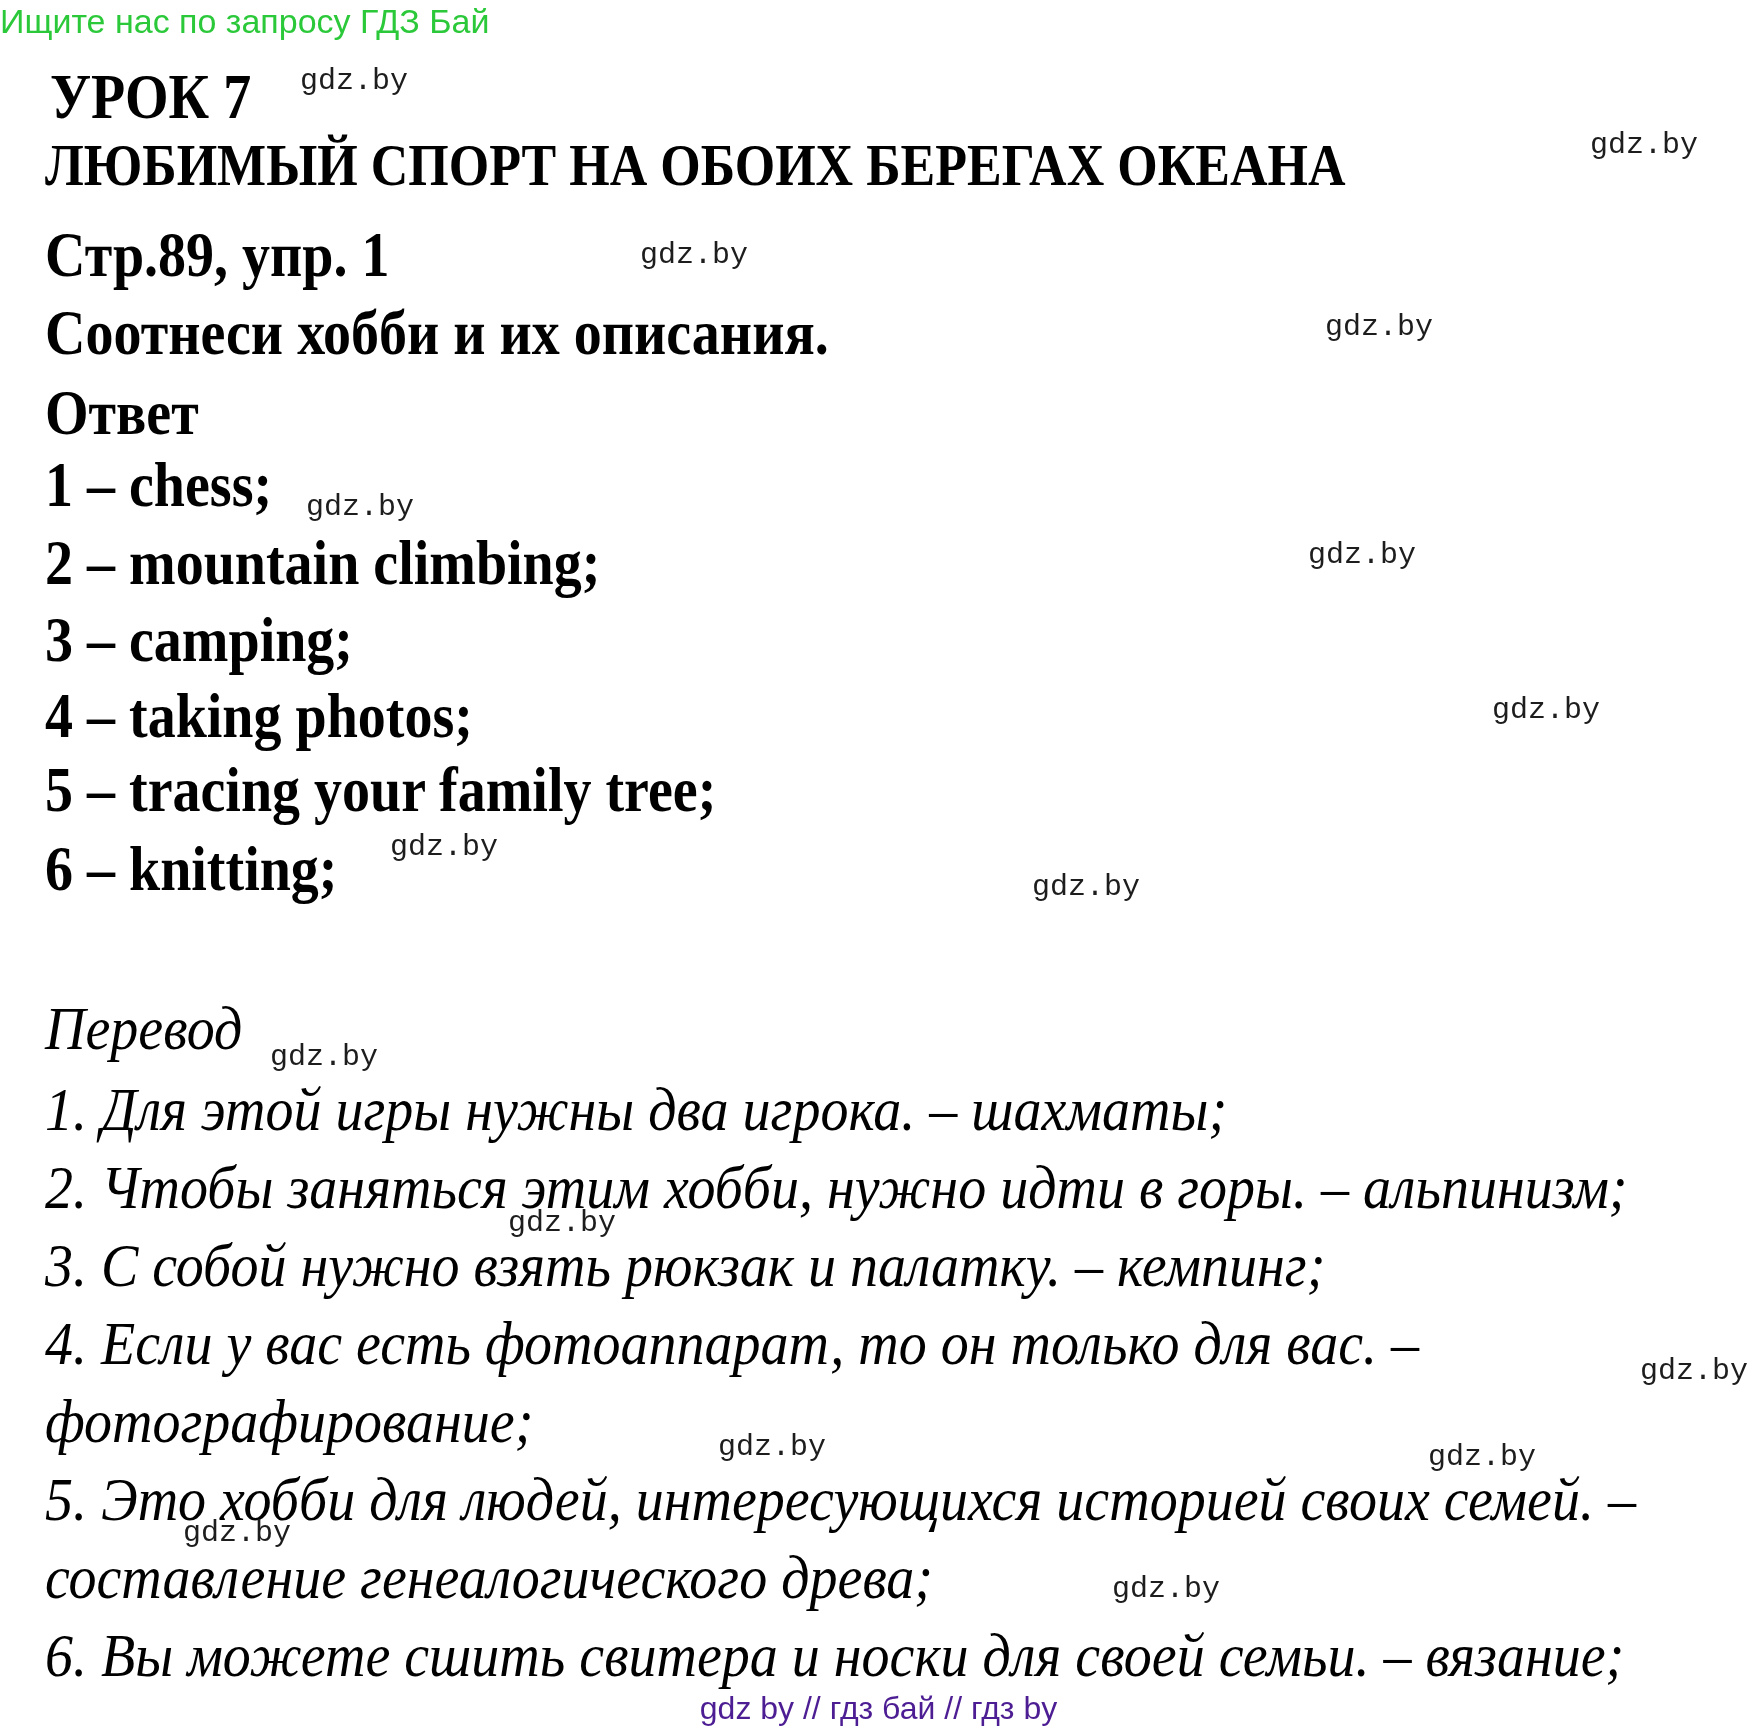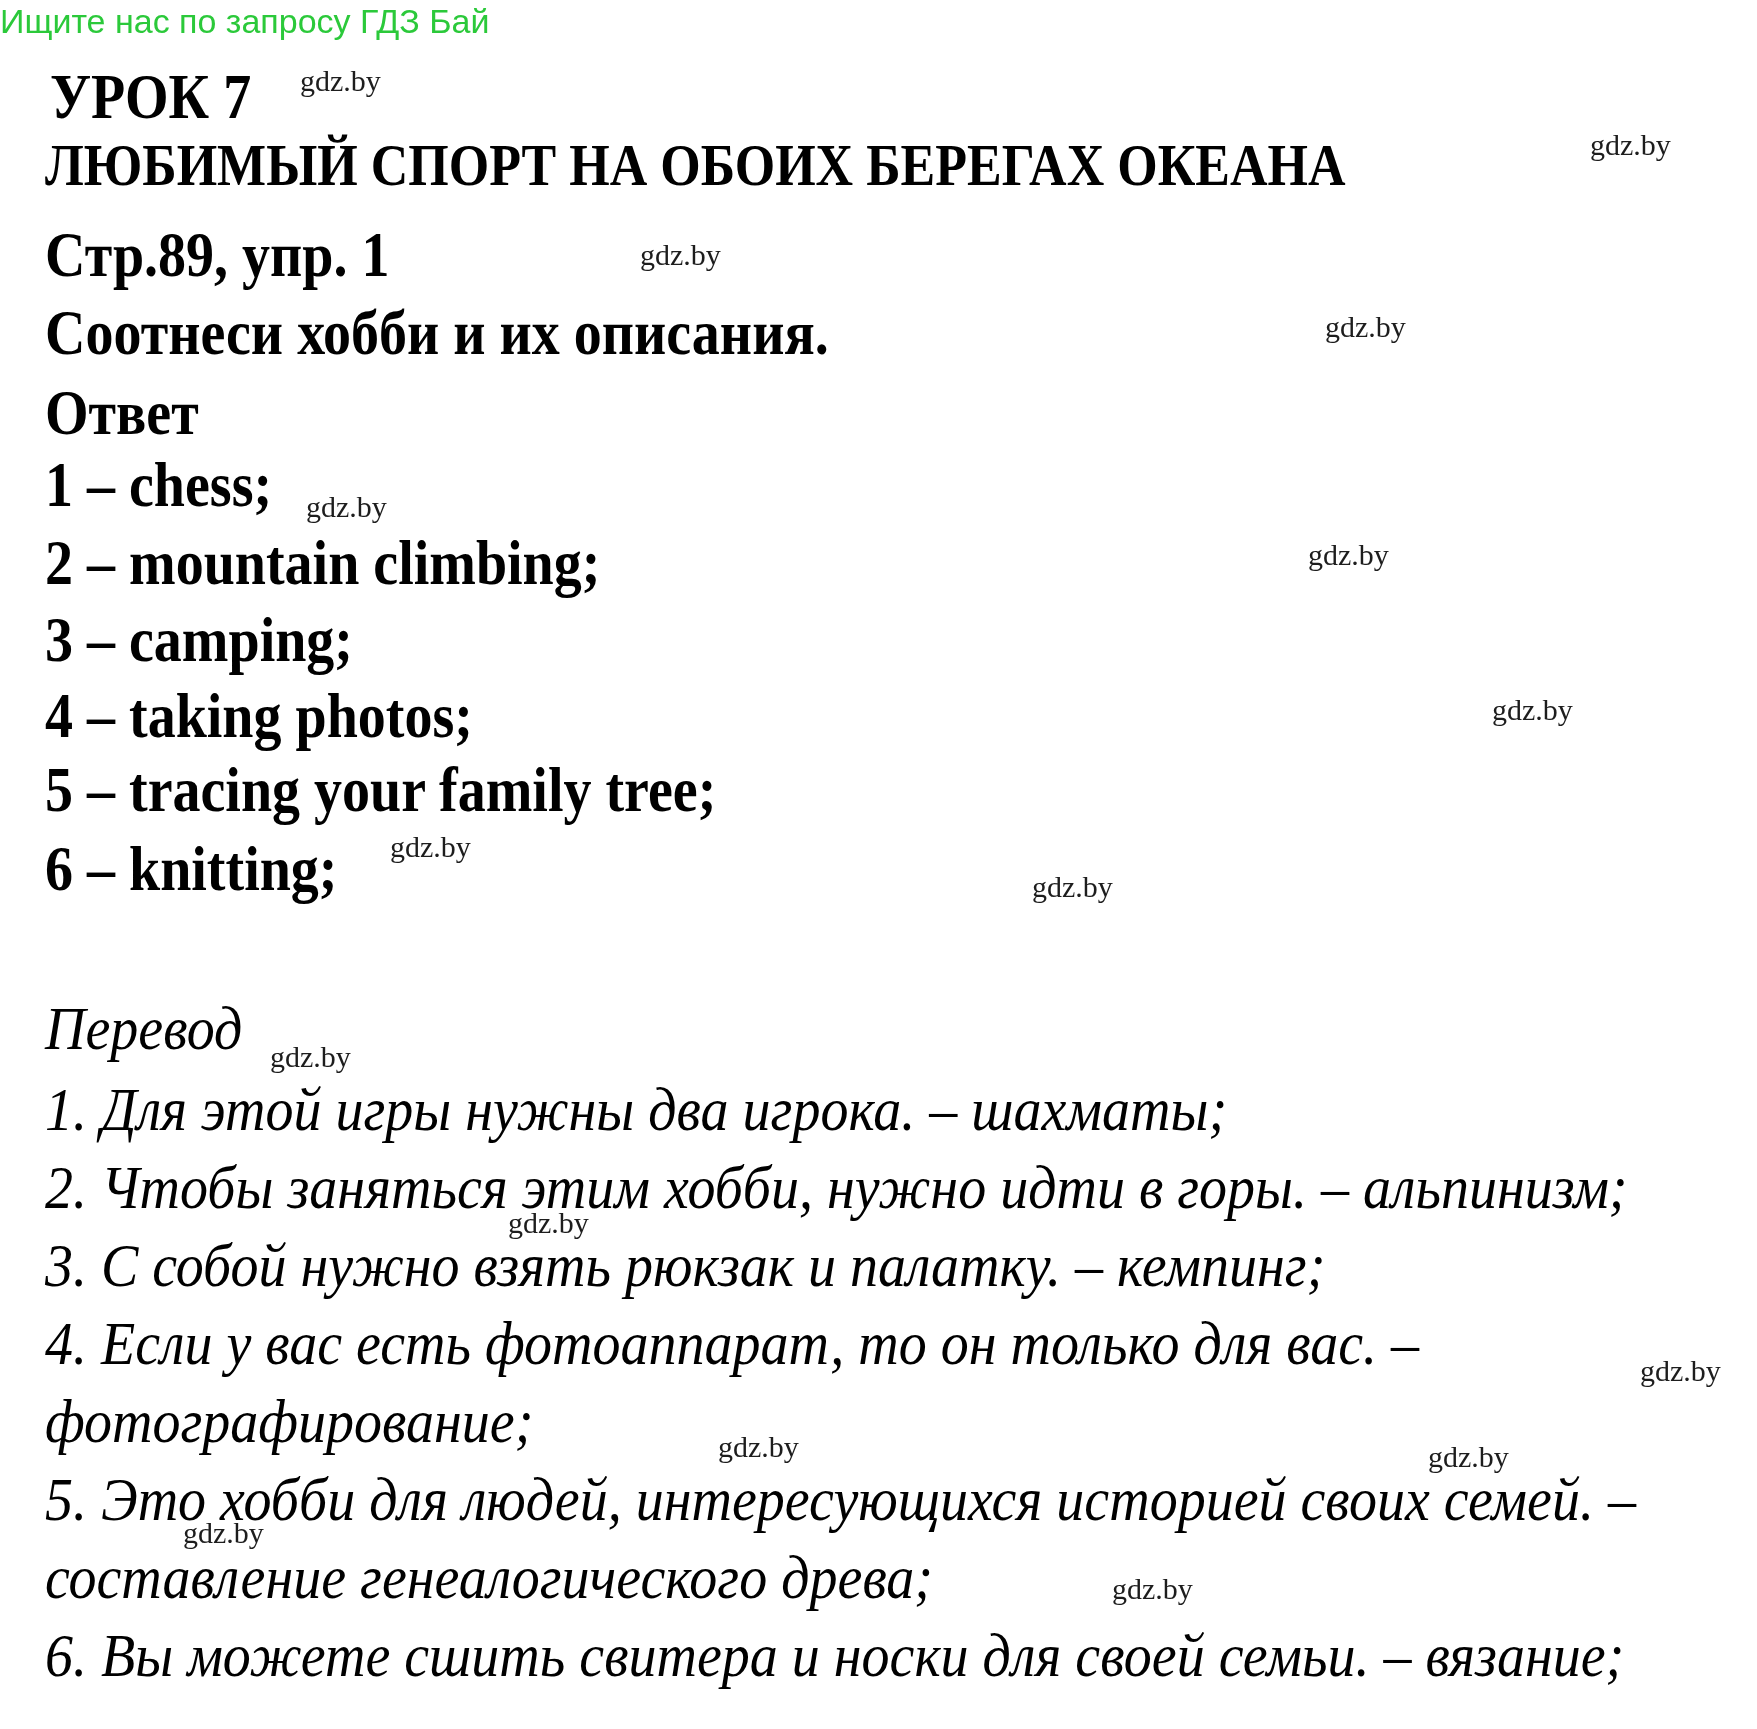--- a/index.html
+++ b/index.html
@@ -17,21 +17,21 @@
     color: #000000;
     font-family: "Liberation Serif", "DejaVu Serif", serif;
     line-height: 1;
     transform-origin: left top;
   }
   .bold   { font-weight: bold; font-size: 56px; transform: scaleY(1.15); }
   .title  { font-weight: bold; font-size: 52px; transform: scaleY(1.15); }
   .italic { font-style: italic; font-size: 56px; transform: scaleY(1.10); }
   .wm {
     position: absolute;
-    font-family: Liberation Serif, serif;
+    font-family: Liberation Mono, monospace;
     font-size: 30px;
     line-height: 1;
     color: #1d1d1d;
     white-space: nowrap;
   }
   .promo {
     position: absolute;
     top: 4px; left: 0;
     width: 100%;
     font-family: "Liberation Sans", "DejaVu Sans", sans-serif;
@@ -92,14 +92,15 @@
   <span class="wm" style="left:390px;  top:832px;">gdz.by</span>
   <span class="wm" style="left:1032px; top:872px;">gdz.by</span>
   <span class="wm" style="left:270px;  top:1042px;">gdz.by</span>
   <span class="wm" style="left:508px;  top:1208px;">gdz.by</span>
   <span class="wm" style="left:1640px; top:1356px;">gdz.by</span>
   <span class="wm" style="left:718px;  top:1432px;">gdz.by</span>
   <span class="wm" style="left:1428px; top:1442px;">gdz.by</span>
   <span class="wm" style="left:183px;  top:1518px;">gdz.by</span>
   <span class="wm" style="left:1112px; top:1574px;">gdz.by</span>
 
+  <div class="footer">gdz by // гдз бай // гдз by</div>
 
 </div>
 
 </body></html>

